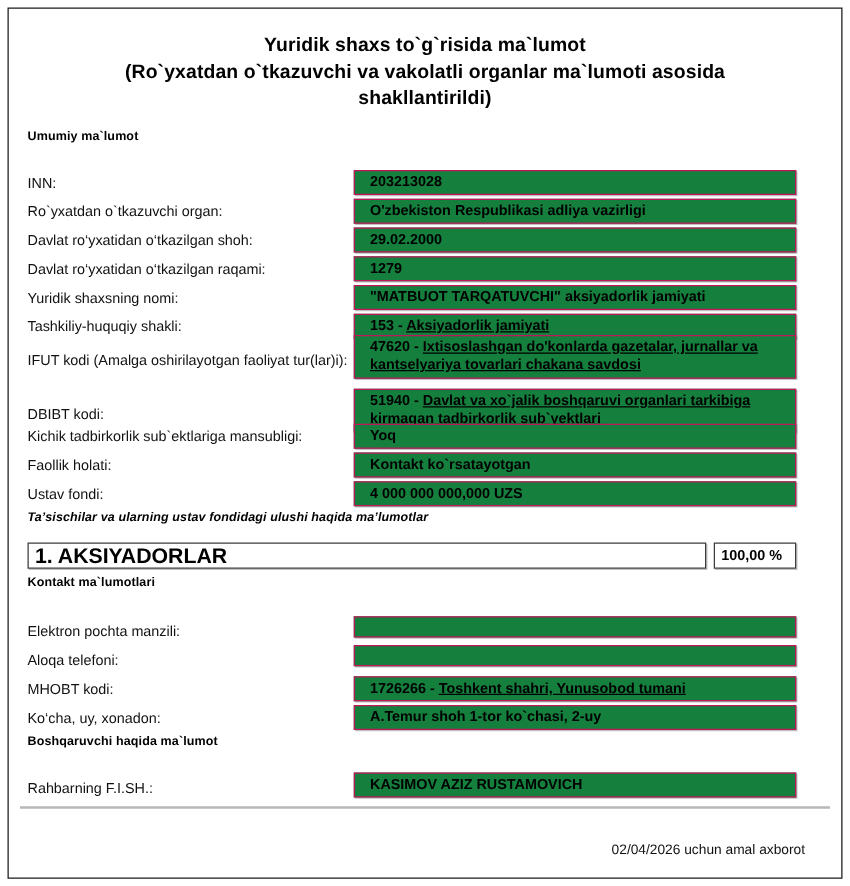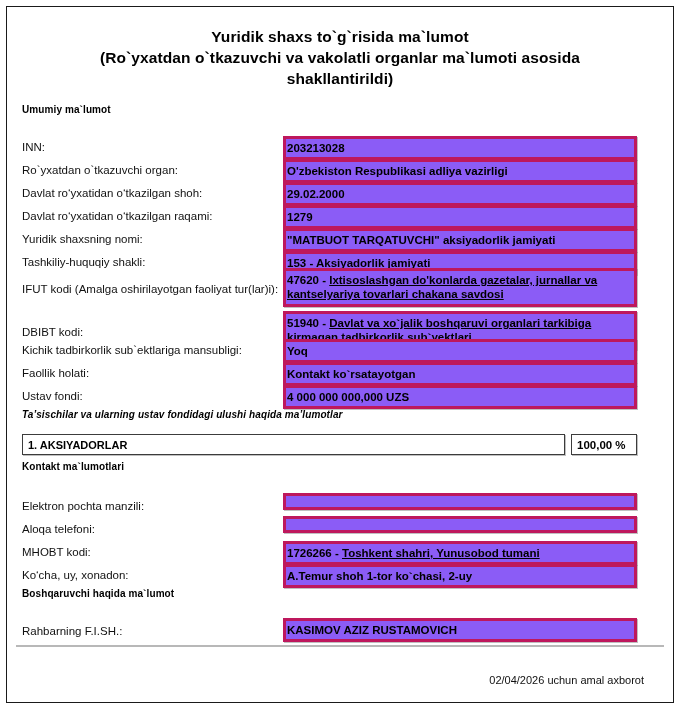--- a/index.html
+++ b/index.html
@@ -79,26 +79,26 @@
     font-weight: normal;
     color: #111111;
     white-space: nowrap;
     line-height: 14px;
   }
   .field-box {
     position: absolute;
     left: 283px;
     width: 354px;
     box-sizing: border-box;
-    border: 3px solid #be185d;
-    background: #8b5cf6;
+    border: 1px solid #be185d;
+    background: #15803d;
     font-size: 11.5px;
     font-weight: bold;
     color: #000000;
-    padding: 2px 5px 2px 1px;
+    padding: 2px 5px 2px 12px;
     line-height: 14px;
     box-shadow: 1px 1px 0 rgba(140,140,140,0.55);
   }
   .field-box.tall { padding-bottom: 3px; }
   .field-box.empty { min-height: 17px; }
   .link {
     text-decoration: underline;
     color: #000000;
   }
 
@@ -111,21 +111,21 @@
   }
   .founder-name {
     position: absolute;
     left: 0;
     top: 0;
     width: 543px;
     height: 21px;
     box-sizing: border-box;
     border: 1px solid #3c3c3c;
     background: #ffffff;
-    font-size: 11px;
+    font-size: 17px;
     font-weight: bold;
     padding: 3px 5px;
     line-height: 14px;
     box-shadow: 1px 1px 0 rgba(140,140,140,0.55);
   }
   .founder-share {
     position: absolute;
     left: 549px;
     top: 0;
     width: 66px;

